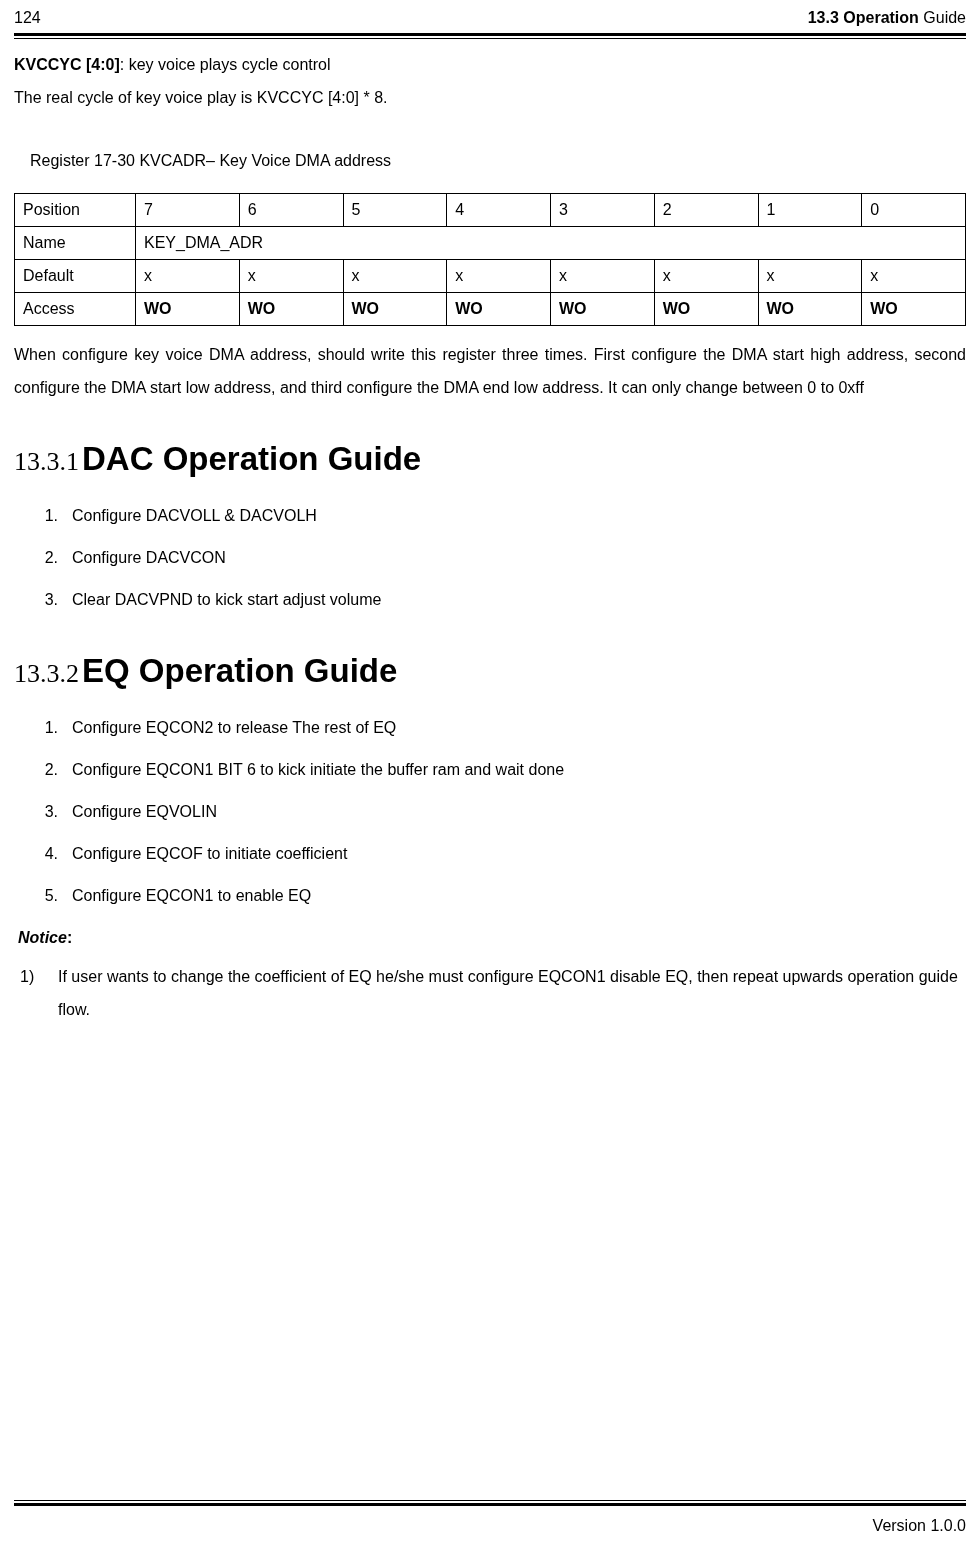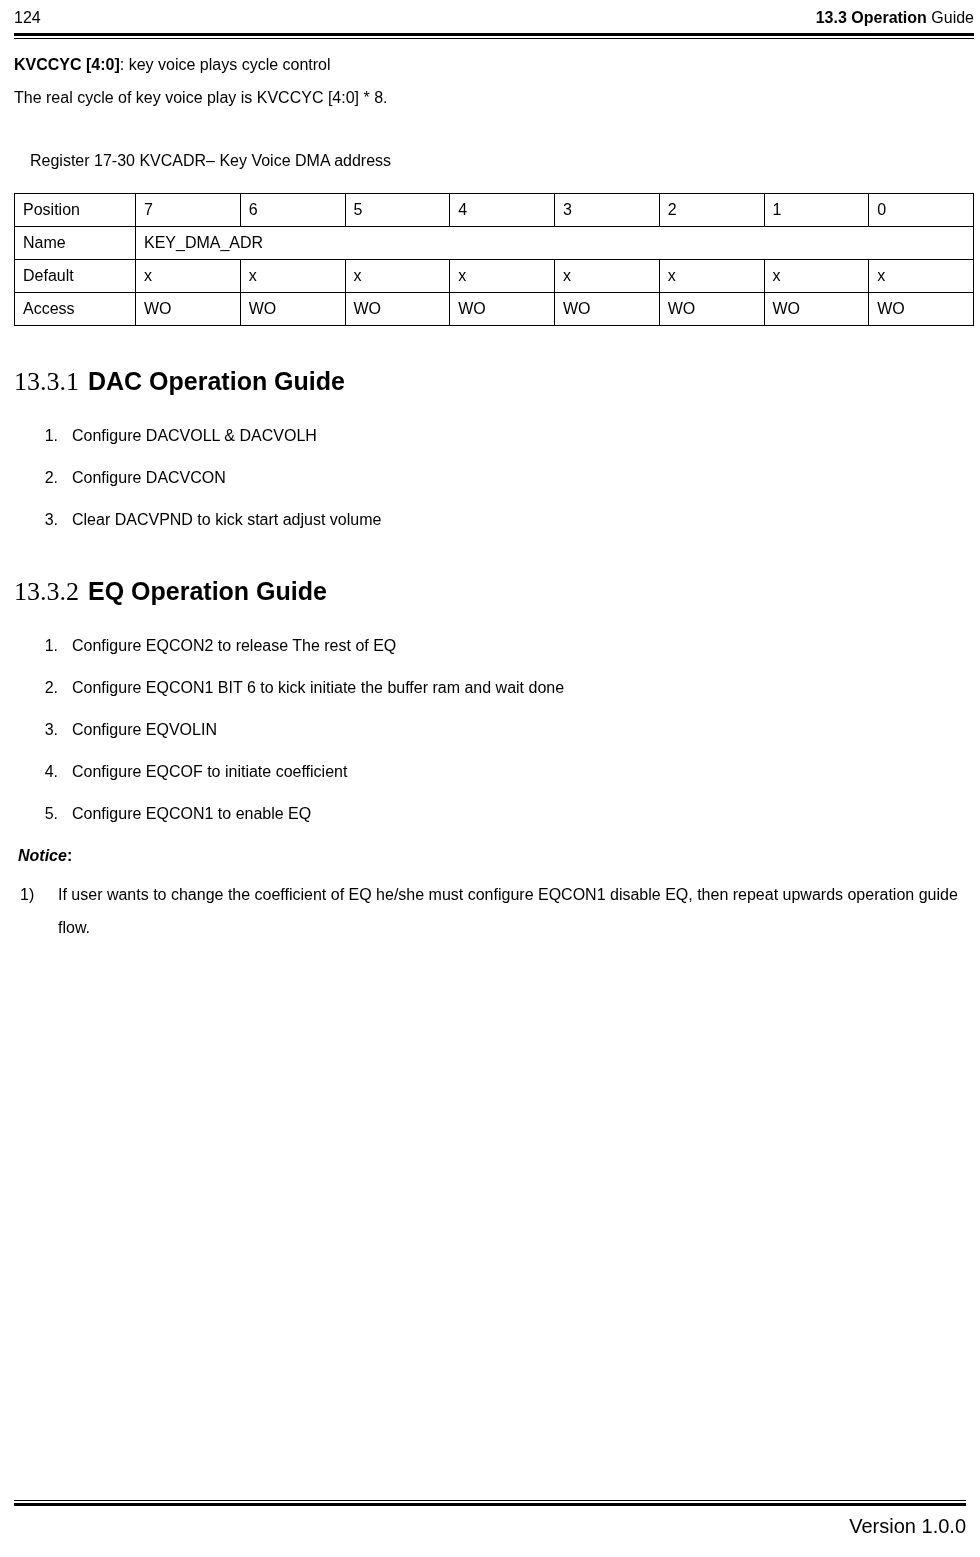--- a/index.html
+++ b/index.html
@@ -8,21 +8,21 @@
     height: 1557px;
     background: #ffffff;
     color: #000000;
     font-family: "Liberation Sans", sans-serif;
     position: relative;
     overflow: hidden;
   }
   .page {
     position: absolute;
     inset: 0;
-    padding: 8px 6px 0 14px;
+    padding: 8px 14px 0 14px;
     box-sizing: border-box;
   }
 
   
   .page-header {
     display: flex;
     justify-content: space-between;
     align-items: baseline;
     font-size: 16px;
     line-height: 20px;
@@ -48,21 +48,21 @@
   table.register-table td {
     border: 1px solid #000;
     height: 32px;
     padding: 0 8px;
     font-size: 16px;
     vertical-align: middle;
     overflow: hidden;
     white-space: nowrap;
   }
   table.register-table td.label-cell { width: 104px; }
-  table.register-table td.access-cell { font-weight: 400; }
+  table.register-table td.access-cell { font-weight: 700; }
 
   .body-just {
     margin: 0;
     margin-top: 12px;
     line-height: 33px;
     text-align: justify;
   }
 
   .section-heading {
     margin: 0;
@@ -83,22 +83,22 @@
     align-items: baseline;
   }
   .sub-num {
     font-family: "Liberation Serif", serif;
     font-weight: 400;
     font-size: 26px;
   }
   .sub-title {
     font-family: "Liberation Sans", sans-serif;
     font-weight: 700;
-    font-size: 25px;
-    margin-left: 9px;
+    font-size: 33px;
+    margin-left: 3px;
   }
 
   .steps { margin-top: 20px; }
   .step {
     display: flex;
     line-height: 33px;
     margin-bottom: 9px;
     padding-left: 16px;
   }
   .step-num { width: 28px; flex: 0 0 28px; text-align: right; }
@@ -122,21 +122,21 @@
 
   
   .page-footer {
     position: absolute;
     left: 14px;
     right: 14px;
     bottom: 0;
     padding-bottom: 16px;
   }
   .footer-rules .rule-thin  { margin-bottom: 2px; }
-  .version   { text-align: right;  font-size: 20px; line-height: 30px; margin-top: 5px; }
+  .version   { text-align: right;  font-size: 16px; line-height: 30px; margin-top: 5px; }
   .copyright { text-align: center; font-size: 16px; line-height: 30px; }
 </style>
 </head>
 <body>
 
 <div class="page">
 
   <div class="page-header">
     <span class="page-num">124</span>
     <span class="header-title">
@@ -190,20 +190,21 @@
           <td class="access-cell">WO</td>
           <td class="access-cell">WO</td>
           <td class="access-cell">WO</td>
           <td class="access-cell">WO</td>
           <td class="access-cell">WO</td>
           <td class="access-cell">WO</td>
         </tr>
       </tbody>
     </table>
 
+    <p class="body-just">When configure key voice DMA address, should write this register three times. First configure the DMA start high address, second configure the DMA start low address, and third configure the DMA end low address. It can only change between 0 to 0xff</p>
 
 
     <h2 class="sub-heading">
       <span class="sub-num">13.3.1</span>
       <span class="sub-title">DAC Operation Guide</span>
     </h2>
 
     <div class="steps">
       <div class="step">
         <span class="step-num">1.</span>

